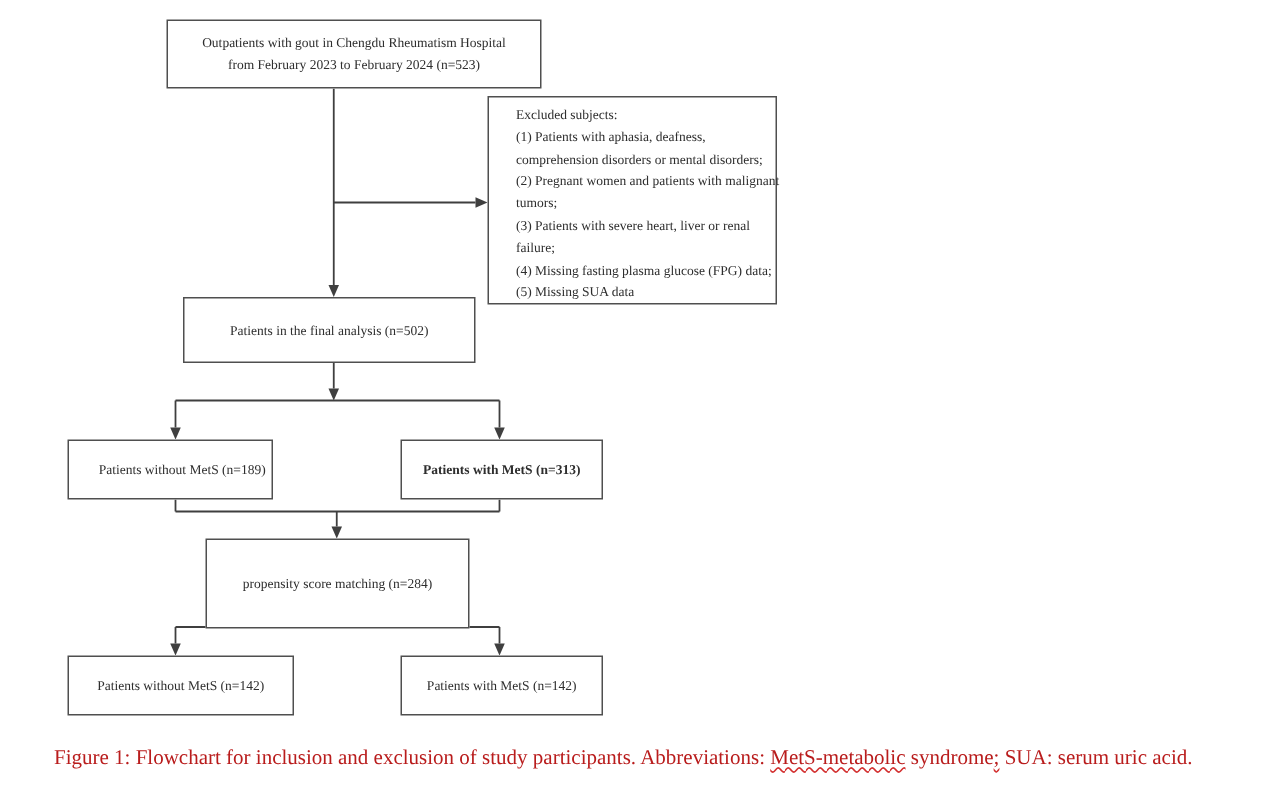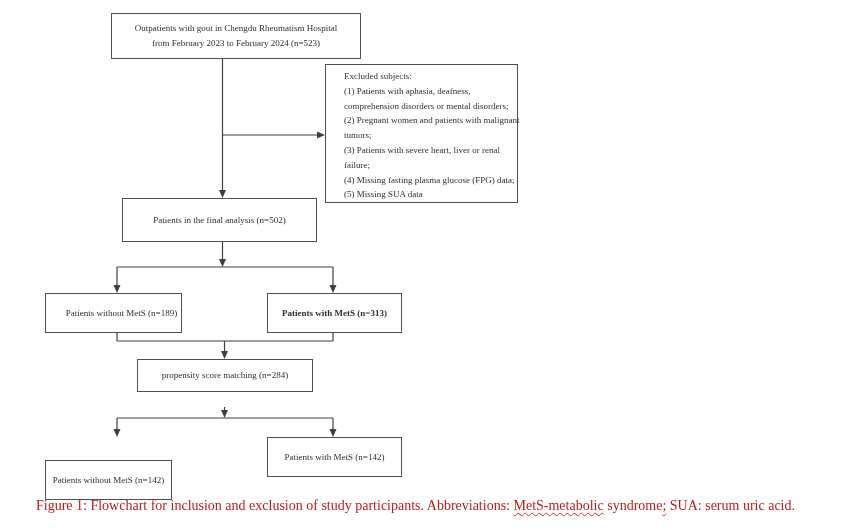--- a/index.html
+++ b/index.html
@@ -30,22 +30,22 @@
   }
   .box-source{left:111px;top:13px;width:250px;height:46px;border-width:1.5px;}
   .box-excluded{
     left:325px;top:64px;width:193px;height:139px;border-width:1.5px;
     align-items:flex-start;justify-content:flex-start;text-align:left;
     line-height:14.8px;padding:4px 0 0 18px;
   }
   .box-final{left:122px;top:198px;width:195px;height:44px;text-align:right;}
   .box-r1-left{left:45px;top:293px;width:137px;height:40px;padding-left:16px;}
   .box-r1-right{left:267px;top:293px;width:135px;height:40px;font-weight:bold;}
-  .box-psm{left:137px;top:359px;width:176px;height:33px;}
-  .box-r2-left{left:45px;top:460px;width:127px;height:40px;}
+  .box-psm{left:137px;top:359px;width:176px;height:60px;}
+  .box-r2-left{left:45px;top:437px;width:151px;height:40px;}
   .box-r2-right{left:267px;top:437px;width:135px;height:40px;}
   .caption{
     position:absolute;left:36px;top:496px;
     font-size:14px;line-height:19px;color:#b91c1c;
     white-space:nowrap;
   }
   .wavy{
     text-decoration:underline;
     text-decoration-style:wavy;
     text-decoration-color:#d32f2f;

